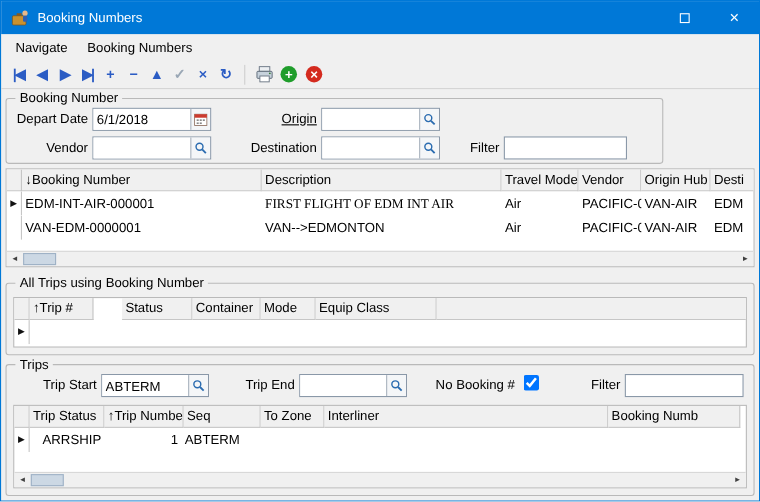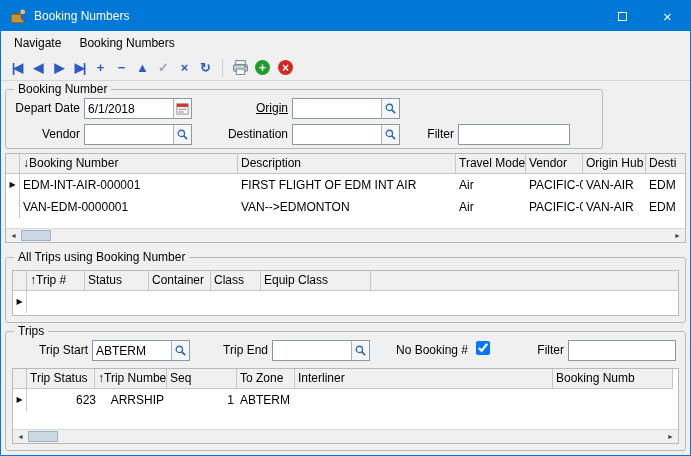--- a/index.html
+++ b/index.html
@@ -183,21 +183,21 @@
           <div class="g-hc g-h" style="flex: 0 0 218px; width: 218px;">↓Booking Number</div>
           <div class="g-hc g-h" style="flex: 0 0 218px; width: 218px;">Description</div>
           <div class="g-hc g-h" style="flex: 0 0 70px; width: 70px;">Travel Mode</div>
           <div class="g-hc g-h" style="flex: 0 0 57px; width: 57px;">Vendor</div>
           <div class="g-hc g-h" style="flex: 0 0 63px; width: 63px;">Origin Hub</div>
           <div class="g-hc g-h" style="flex: 0 0 120px; width: 120px;">Desti</div>
         </div>
         <div class="g-row">
           <div class="g-mk" style="flex: 0 0 14px; width: 14px;">▶</div>
           <div class="g-dc" style="flex: 0 0 218px; width: 218px; text-align: left;">EDM-INT-AIR-000001</div>
-          <div class="g-dc" style="flex: 0 0 218px; width: 218px; text-align: left;">FIRST FLIGHT OF EDM INT AIR</div>
+          <div class="g-dc" style="flex: 0 0 218px; width: 218px; text-align: left; font-family: Liberation Serif, serif;">FIRST FLIGHT OF EDM INT AIR</div>
           <div class="g-dc" style="flex: 0 0 70px; width: 70px; text-align: left;">Air</div>
           <div class="g-dc" style="flex: 0 0 57px; width: 57px; text-align: left;">PACIFIC-01</div>
           <div class="g-dc" style="flex: 0 0 63px; width: 63px; text-align: left;">VAN-AIR</div>
           <div class="g-dc" style="flex: 0 0 120px; width: 120px; text-align: left;">EDM</div>
         </div>
         <div class="g-row">
           <div class="g-mk" style="flex: 0 0 14px; width: 14px;"></div>
           <div class="g-dc" style="flex: 0 0 218px; width: 218px; text-align: left;">VAN-EDM-0000001</div>
           <div class="g-dc" style="flex: 0 0 218px; width: 218px; text-align: left;">VAN--&gt;EDMONTON</div>
           <div class="g-dc" style="flex: 0 0 70px; width: 70px; text-align: left;">Air</div>
@@ -214,23 +214,23 @@
     </div>
   </div>
 
   <div class="groupbox" style="left:4px; top:256px; width:681px; height:66px;">
     <span class="groupbox-label">All Trips using Booking Number</span>
     <div class="grid" style="left:6px; top:12px; width:667px; height:46px;">
       <div class="g-rows">
           <div class="g-row">
             <div class="g-mk g-h" style="flex: 0 0 14px; width: 14px;"></div>
             <div class="g-hc g-h" style="flex: 0 0 58px; width: 58px;">↑Trip #</div>
-            <div class="g-hc g-h" style="flex: 0 0 64px; width: 64px;">Status</div>
+            <div class="g-hc g-h" style="flex: 0 0 64px; width: 64px; margin-left: 26px;">Status</div>
             <div class="g-hc g-h" style="flex: 0 0 62px; width: 62px;">Container</div>
-            <div class="g-hc g-h" style="flex: 0 0 50px; width: 50px;">Class</div>
+            <div class="g-hc g-h" style="flex: 0 0 50px; width: 50px;">Mode</div>
             <div class="g-hc g-h" style="flex: 0 0 110px; width: 110px;">Equip Class</div>
             <div class="g-hc g-h" style="flex: 0 0 420px; width: 420px;"></div>
           </div>
           <div class="g-row">
             <div class="g-mk" style="flex: 0 0 14px; width: 14px;">▶</div>
             <div class="g-dc" style="flex: 0 0 58px; width: 58px; text-align: left;"></div>
             <div class="g-dc" style="flex: 0 0 64px; width: 64px; text-align: left;"></div>
             <div class="g-dc" style="flex: 0 0 62px; width: 62px; text-align: left;"></div>
             <div class="g-dc" style="flex: 0 0 50px; width: 50px; text-align: left;"></div>
             <div class="g-dc" style="flex: 0 0 110px; width: 110px; text-align: left;"></div>
@@ -277,21 +277,20 @@
             <div class="g-mk g-h" style="flex: 0 0 14px; width: 14px;"></div>
             <div class="g-hc g-h" style="flex: 0 0 68px; width: 68px;">Trip Status</div>
             <div class="g-hc g-h" style="flex: 0 0 72px; width: 72px;">↑Trip Numbe</div>
             <div class="g-hc g-h" style="flex: 0 0 70px; width: 70px;">Seq</div>
             <div class="g-hc g-h" style="flex: 0 0 58px; width: 58px;">To Zone</div>
             <div class="g-hc g-h" style="flex: 0 0 258px; width: 258px;">Interliner</div>
             <div class="g-hc g-h" style="flex: 0 0 120px; width: 120px;">Booking Numb</div>
           </div>
           <div class="g-row">
             <div class="g-mk" style="flex: 0 0 14px; width: 14px;">▶</div>
-            <div class="g-dc" style="flex: 0 0 72px; width: 72px; text-align: right;">623</div>
             <div class="g-dc" style="flex: 0 0 68px; width: 68px; text-align: right;">ARRSHIP</div>
             <div class="g-dc" style="flex: 0 0 70px; width: 70px; text-align: right;">1</div>
             <div class="g-dc" style="flex: 0 0 66px; width: 66px; text-align: left;">ABTERM</div>
             <div class="g-dc" style="flex: 0 0 258px; width: 258px; text-align: left;"></div>
             <div class="g-dc" style="flex: 0 0 120px; width: 120px; text-align: left;"></div>
           </div>
         </div>
       <div class="hscroll">
         <span class="hs-btn">◄</span>
         <span class="hs-thumb"></span>

